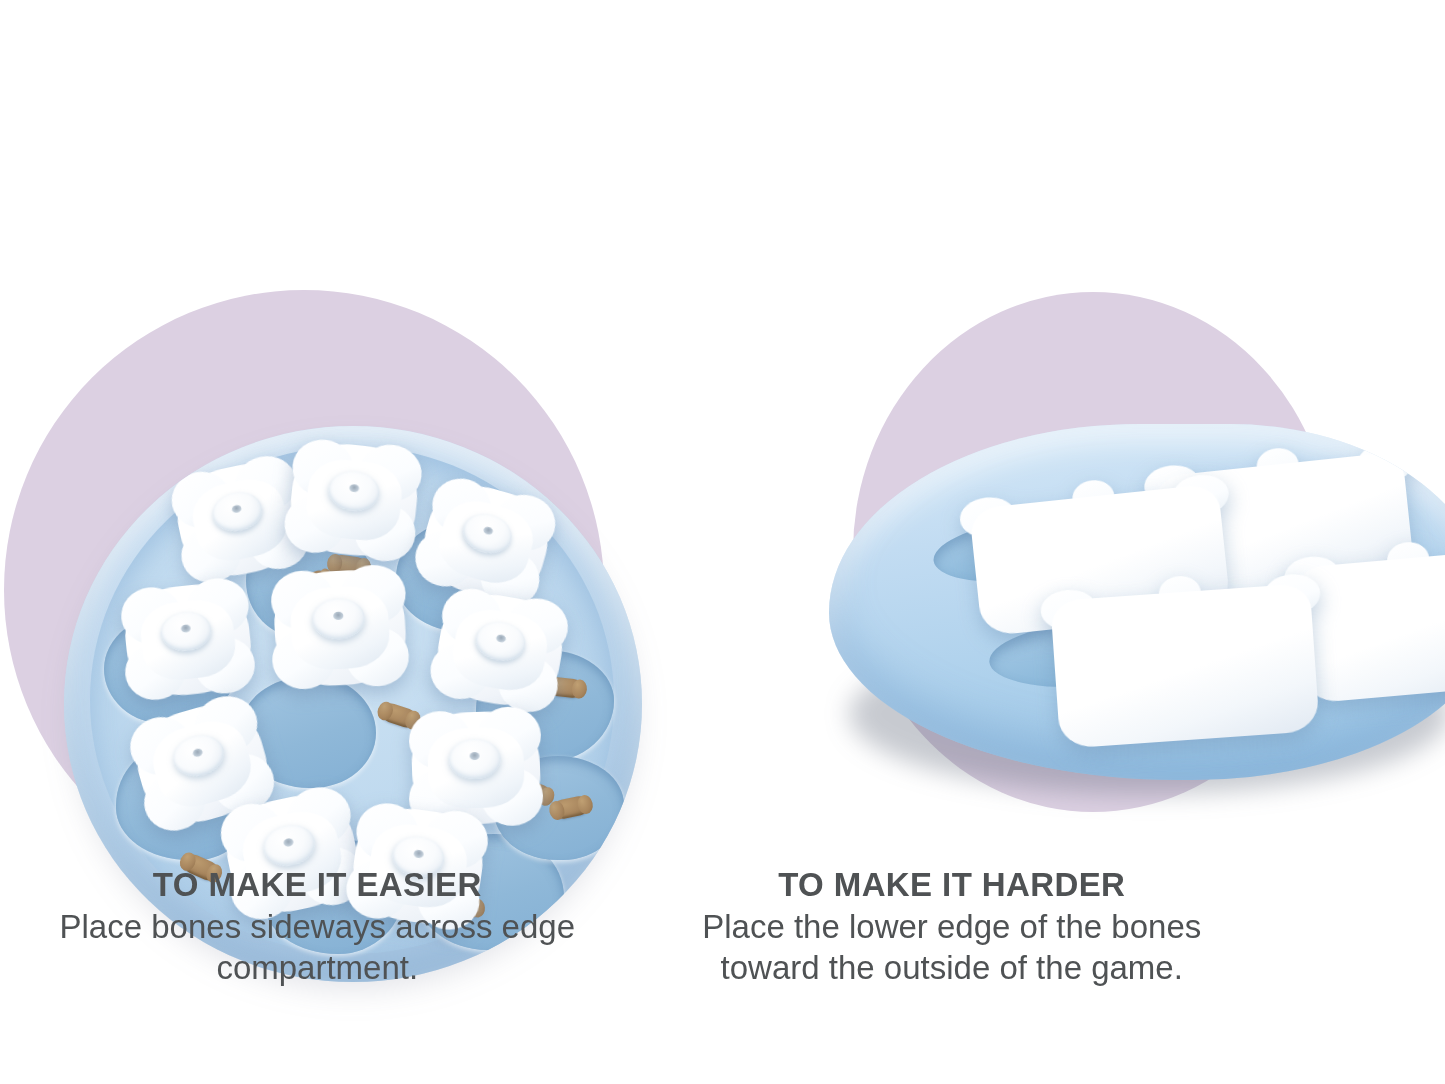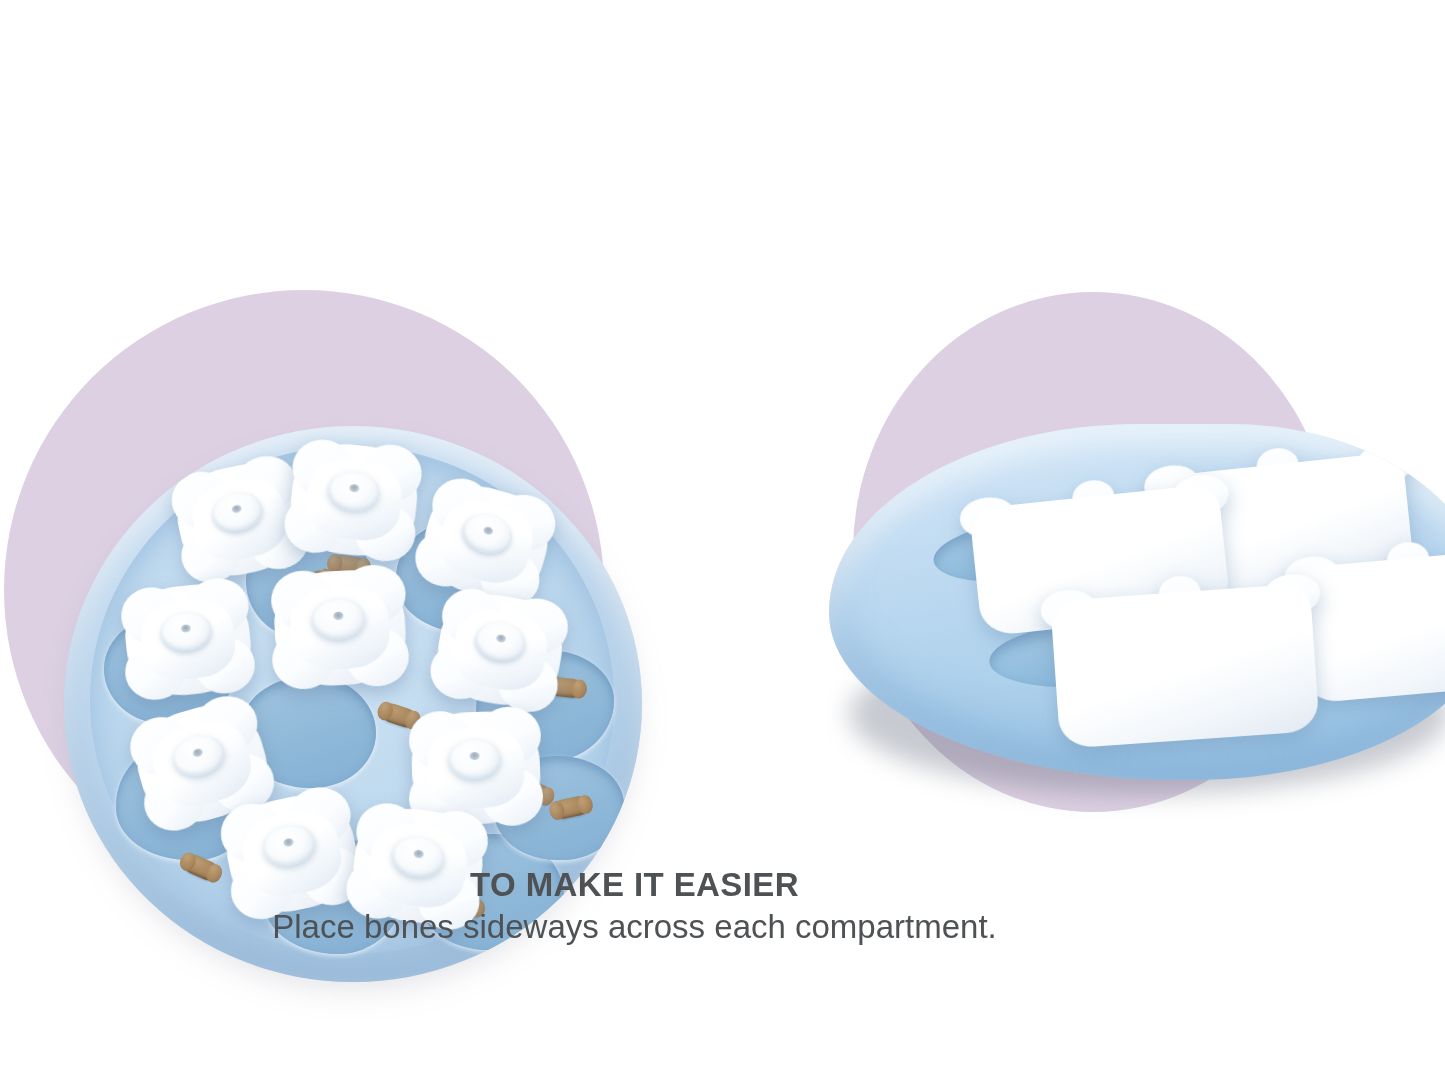--- a/index.html
+++ b/index.html
@@ -408,17 +408,21 @@
             <div class="ub-cap"></div>
             <div class="ub-body"></div>
         </div>
       </div>
     </div>
   </div>
 
   <div class="caps">
     <div class="cap cap-l">
       <p class="cap-title">TO MAKE IT EASIER</p>
-      <p class="cap-body">Place bones sideways across each compartment.</p>
+      <p class="cap-body">Place bones sideways across edge compartment.</p>
+    </div>
+    <div class="cap cap-r">
+      <p class="cap-title">TO MAKE IT HARDER</p>
+      <p class="cap-body">Place the lower edge of the bones toward the outside of the game.</p>
     </div>
   </div>
 
 </div>
 
 </body></html>

